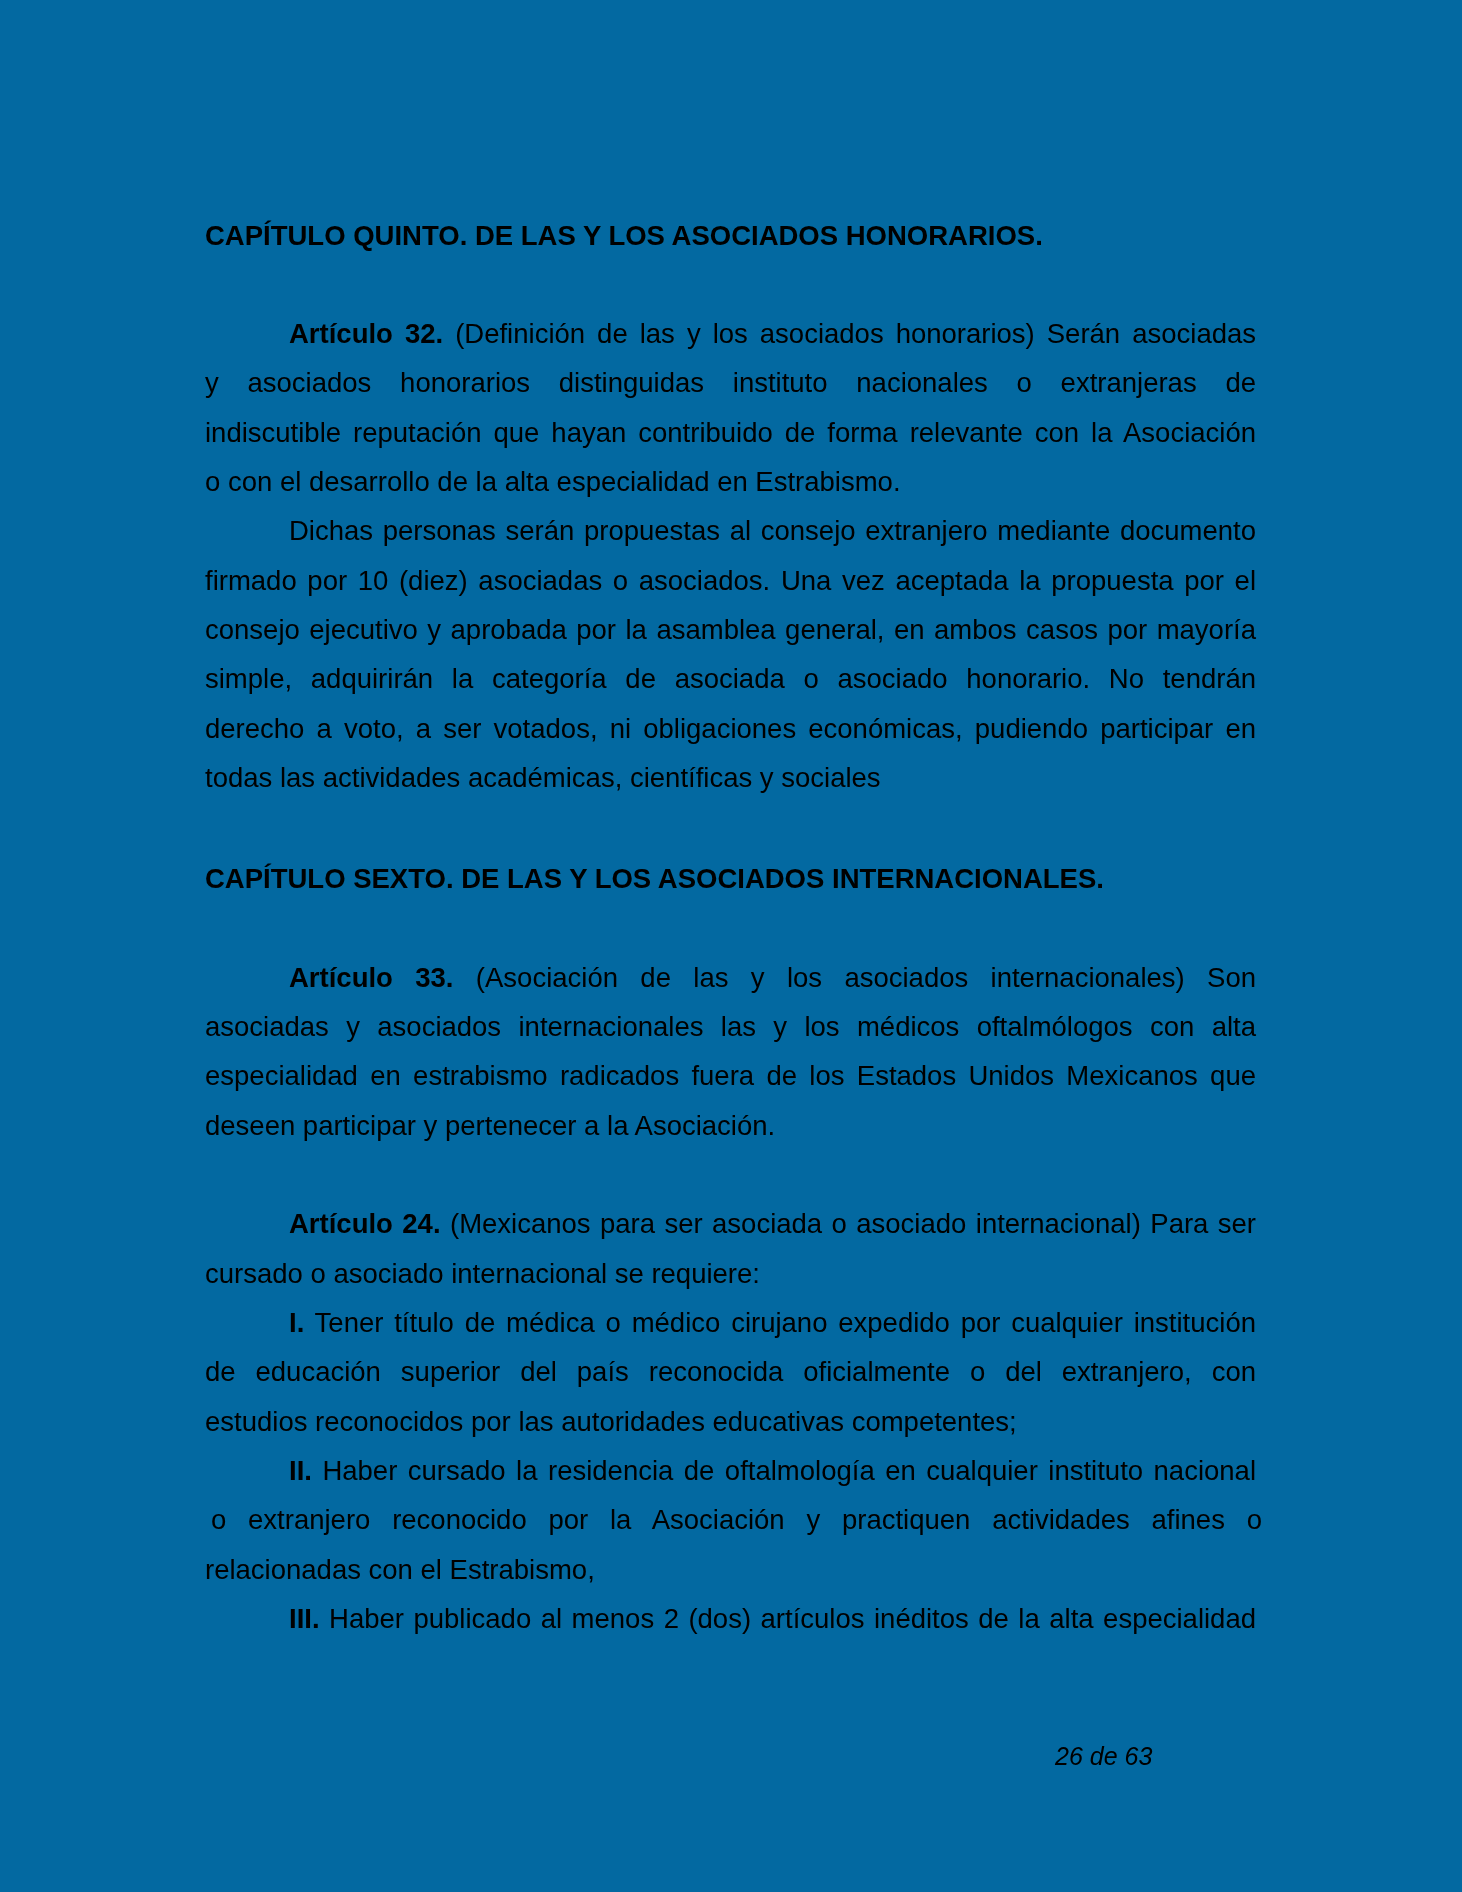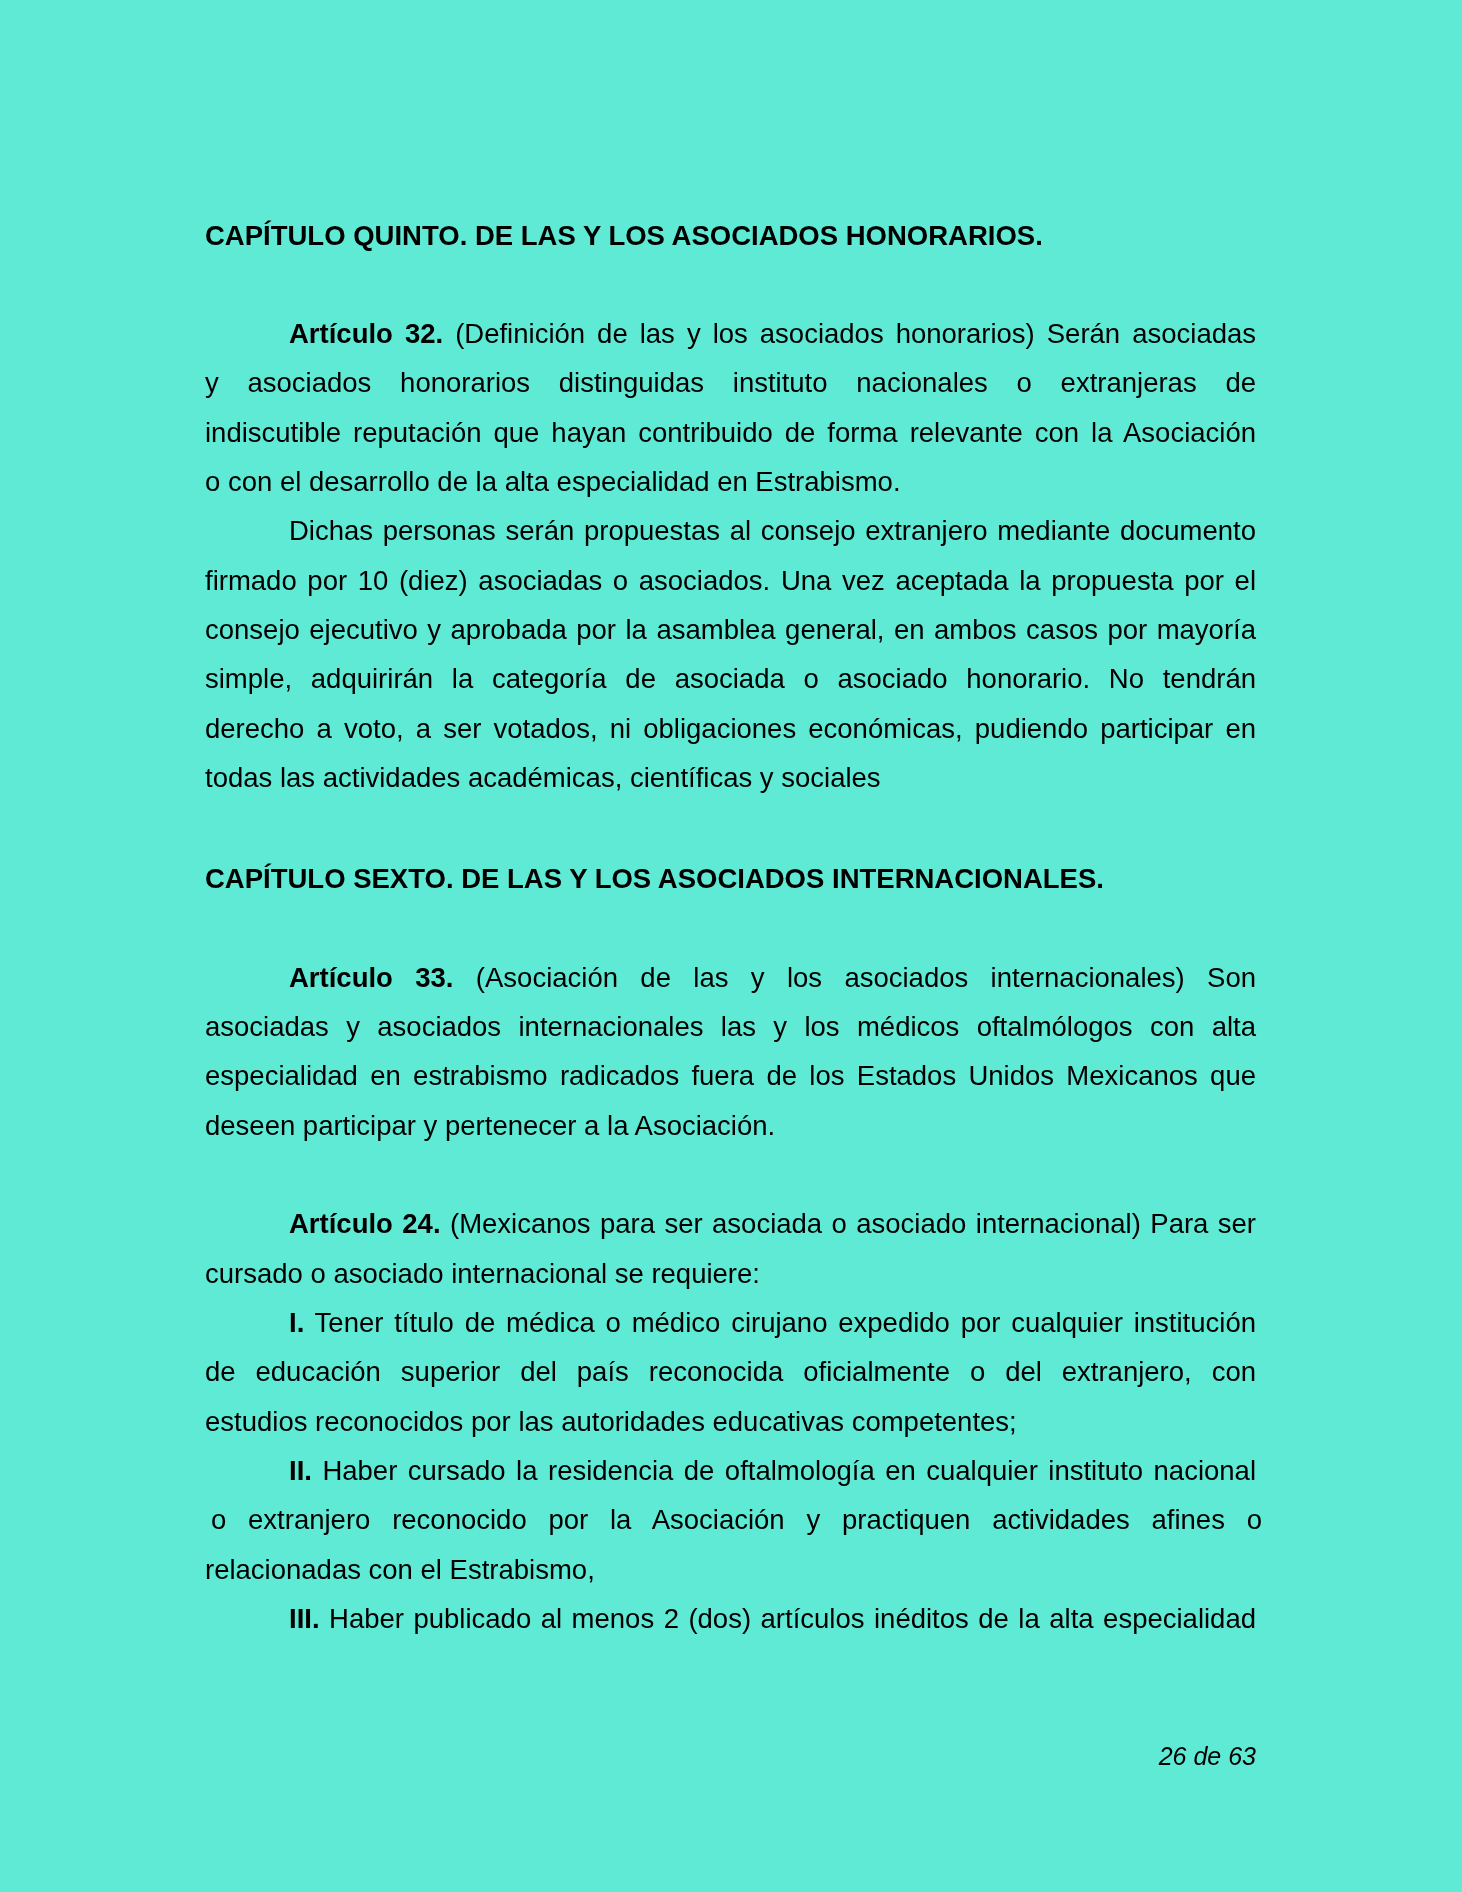--- a/index.html
+++ b/index.html
@@ -1,37 +1,36 @@
 <!DOCTYPE html>
 <html><head>
 <meta charset="utf-8">
 <style>
   html, body { margin: 0; padding: 0; background: #ffffff; }
   body { width: 1462px; height: 1892px; position: relative; overflow: hidden; }
-  .page { position: absolute; left: 0; top: 0; width: 1462px; height: 1892px; background: #5eead4; }
+  .page { position: absolute; left: 0; top: 0; width: 1462px; height: 1892px; background: #0369a1; }
   .line {
     position: absolute;
     left: 205px;
     width: 1051px;
     height: 34px;
     font-family: "Liberation Sans", sans-serif;
     font-size: 27.5px;
     line-height: 34px;
     color: #000000;
     white-space: nowrap;
   }
   .justify { text-align: justify; text-align-last: justify; }
   .indent { left: 289px; width: 967px; }
   .heading { font-weight: bold; }
   b { font-weight: bold; }
   .pagenum {
     position: absolute;
     left: 1055px;
     width: 201px;
-    text-align: right;
     font-family: "Liberation Sans", sans-serif;
     font-style: italic;
     font-size: 25px;
     line-height: 30px;
     color: #000000;
   }
 </style>
 </head>
 <body>
 

